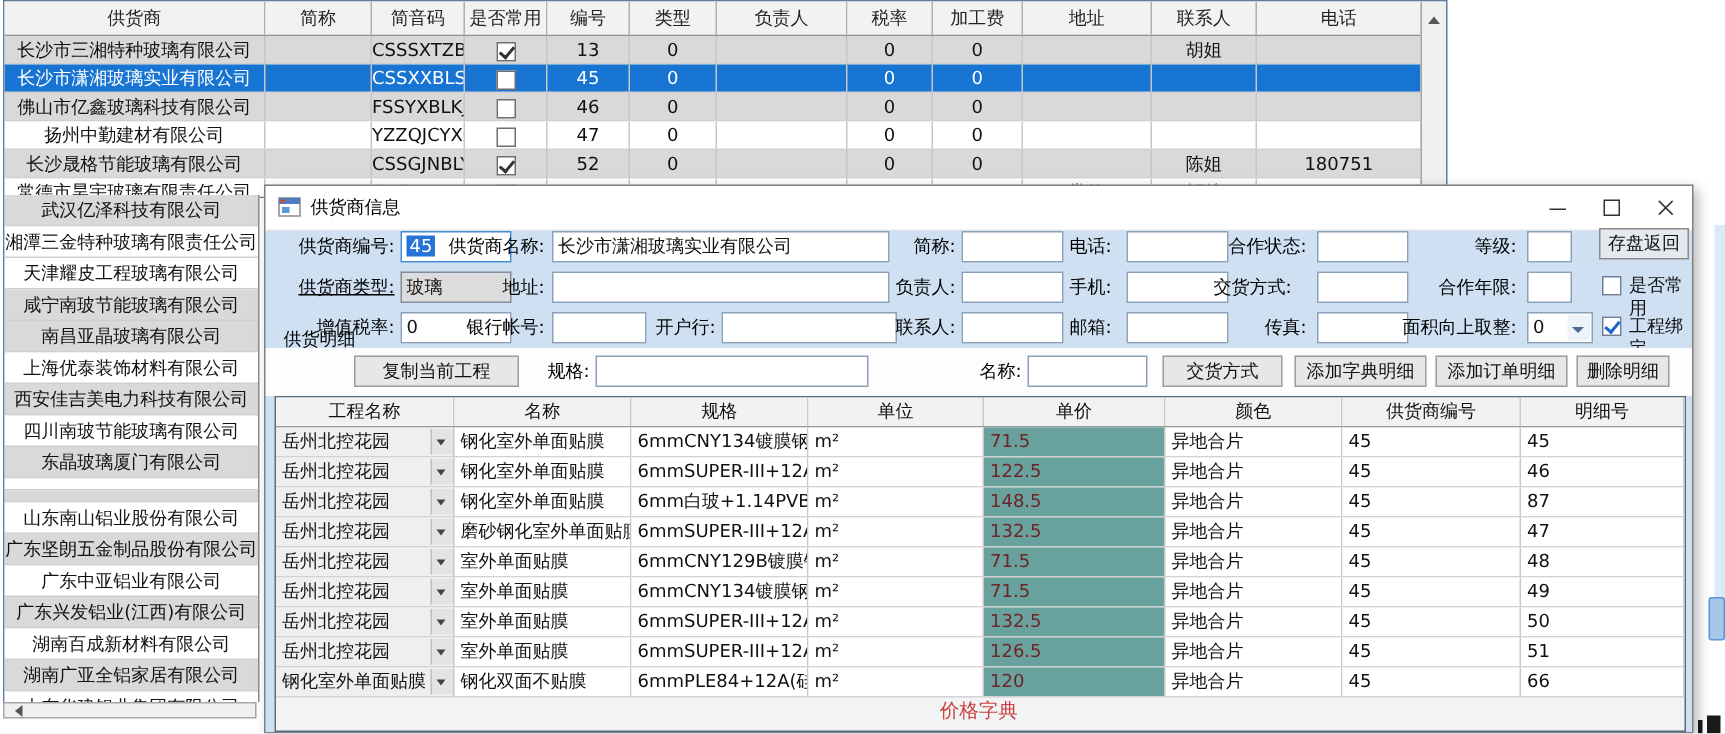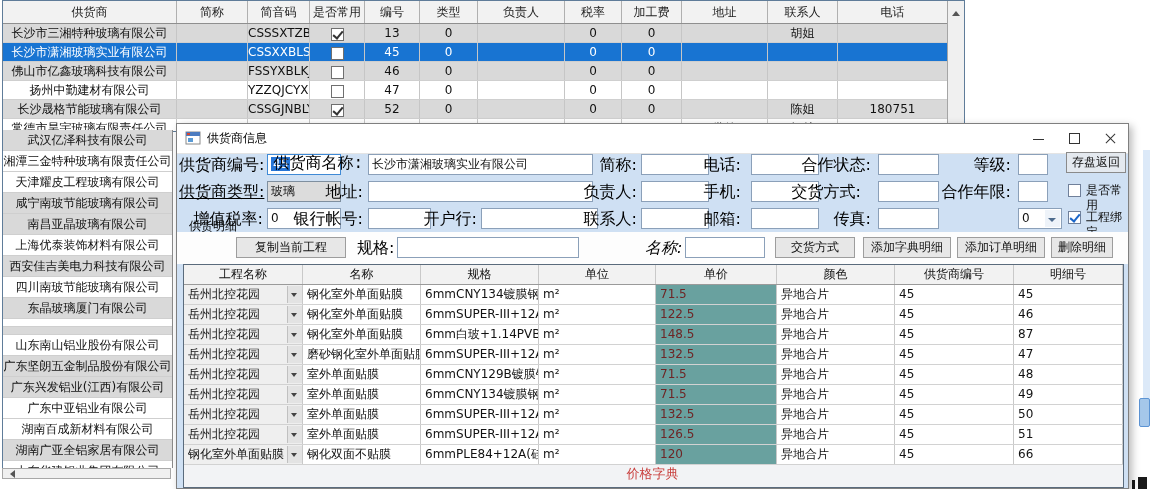--- a/index.html
+++ b/index.html
@@ -41,21 +41,21 @@
     border:1px solid #7f7f7f;box-sizing:border-box;box-shadow:3px 3px 8px rgba(0,0,0,.28);z-index:10;overflow:hidden;}
   .titlebar{position:absolute;left:0;top:0;right:0;height:29px;background:#ffffff;border-bottom:1px solid #e4e4e4;}
   .title-icon{position:absolute;left:8px;top:6px;width:16px;height:16px;}
   .title-text{position:absolute;left:30px;top:0;height:29px;line-height:29px;font-size:12px;color:#000;}
   .cap-btn{position:absolute;top:0;width:36px;height:29px;}
   .cap-min span{position:absolute;left:13px;top:15px;width:11px;height:1px;background:#333;}
   .cap-max span{position:absolute;left:13px;top:9px;width:9px;height:9px;border:1px solid #333;}
   .cap-close i{position:absolute;left:12px;top:14px;width:13px;height:1px;background:#333;}
   .cap-close i.a{transform:rotate(45deg);}  .cap-close i.b{transform:rotate(-45deg);}
 
-  .fl{position:absolute;height:21px;line-height:21px;text-align:right;font-size:16px;color:#000;white-space:nowrap;}
+  .fl{position:absolute;height:21px;line-height:21px;text-align:right;font-size:12px;color:#000;white-space:nowrap;}
   .tb{position:absolute;height:21px;line-height:19px;box-sizing:border-box;background:#fff;
     border:1px solid #8ba0b9;font-size:12px;padding:0 3px;overflow:hidden;white-space:nowrap;}
   .tb-ro{background:#dcdcdc;border-color:#7f8f9f;}
   .tb-focus{border-color:#3f8ad6;}
   .sel-text{background:#2675d6;color:#fff;padding:0 2px;}
   .combo-arrow{position:absolute;right:1px;top:1px;bottom:1px;width:15px;background:#eef3f9;}
   .combo-arrow b{position:absolute;left:3px;top:8px;width:0;height:0;border:4px solid transparent;border-top:4px solid #4d6b8d;}
   .btn{position:absolute;box-sizing:border-box;background:#e7e7e7;border:1px solid #9d9d9d;
     text-align:center;font-size:12px;line-height:19px;height:21px;cursor:default;}
   .btn-save{background:#e4e9ef;border-color:#8a8a8a;}
@@ -109,22 +109,22 @@
       <div class="ll-item row-gray" style="height: 21px; line-height: 20px;">咸宁南玻节能玻璃有限公司</div>
       <div class="ll-item row-gray" style="height: 21px; line-height: 20px;">南昌亚晶玻璃有限公司</div>
       <div class="ll-item row-white" style="height: 21px; line-height: 20px;">上海优泰装饰材料有限公司</div>
       <div class="ll-item row-gray" style="height: 21px; line-height: 20px;">西安佳吉美电力科技有限公司</div>
       <div class="ll-item row-white" style="height: 21px; line-height: 20px;">四川南玻节能玻璃有限公司</div>
       <div class="ll-item row-gray" style="height: 21px; line-height: 20px;">东晶玻璃厦门有限公司</div>
       <div class="ll-item row-white" style="height: 8px; line-height: 7px;"></div>
       <div class="ll-item row-gray" style="height: 8px; line-height: 7px;"></div>
       <div class="ll-item row-white" style="height: 21px; line-height: 20px;">山东南山铝业股份有限公司</div>
       <div class="ll-item row-gray" style="height: 21px; line-height: 20px;">广东坚朗五金制品股份有限公司</div>
+      <div class="ll-item row-white" style="height: 21px; line-height: 20px;">广东中亚铝业有限公司</div>
       <div class="ll-item row-gray" style="height: 21px; line-height: 20px;">广东兴发铝业(江西)有限公司</div>
-      <div class="ll-item row-white" style="height: 21px; line-height: 20px;">广东中亚铝业有限公司</div>
       <div class="ll-item row-white" style="height: 21px; line-height: 20px;">湖南百成新材料有限公司</div>
       <div class="ll-item row-gray" style="height: 21px; line-height: 20px;">湖南广亚全铝家居有限公司</div>
       <div class="ll-item row-white" style="height: 21px; line-height: 20px;">山东华建铝业集团有限公司</div>
     </div>
   <div class="left-hscroll">
     <span class="tri-left"></span>
   </div>
 
   <div class="bg-strip"></div>
   <div class="bg-thumb"></div>
@@ -151,21 +151,21 @@
           <span></span>
         </span>
       <span class="cap-btn cap-close" style="right:0;">
           <i class="a"></i>
           <i class="b"></i>
         </span>
     </div>
 
     <div class="fl" style="left:2px;top:30px;width:84px;">供货商编号:</div>
     <div class="tb tb-focus" style="left:90px;top:30px;width:74px;"><span class="sel-text">45</span></div>
-    <div class="fl" style="left:96px;top:30px;width:90px;font-family:Liberation Mono, monospace;">供货商名称:</div>
+    <div class="fl" style="left:96px;top:30px;width:90px;">供货商名称:</div>
     <div class="tb" style="left:191px;top:30px;width:225px;">长沙市潇湘玻璃实业有限公司</div>
     <div class="fl" style="left:400px;top:30px;width:60px;">简称:</div>
     <div class="tb" style="left:464px;top:30px;width:68px;"></div>
     <div class="fl" style="left:504px;top:30px;width:60px;">电话:</div>
     <div class="tb" style="left:574px;top:30px;width:68px;"></div>
     <div class="fl" style="left:614px;top:30px;width:80px;">合作状态:</div>
     <div class="tb" style="left:701px;top:30px;width:61px;"></div>
     <div class="fl" style="left:754px;top:30px;width:80px;">等级:</div>
     <div class="tb" style="left:841px;top:30px;width:30px;"></div>
     <div class="btn btn-save" style="left:889px;top:28px;width:60px;">存盘返回</div>
@@ -190,34 +190,35 @@
     <div class="fl" style="left:96px;top:84px;width:90px;">银行帐号:</div>
     <div class="tb" style="left:191px;top:84px;width:63px;"></div>
     <div class="fl" style="left:230px;top:84px;width:70px;">开户行:</div>
     <div class="tb" style="left:304px;top:84px;width:117px;"></div>
     <div class="fl" style="left:400px;top:84px;width:60px;">联系人:</div>
     <div class="tb" style="left:464px;top:84px;width:68px;"></div>
     <div class="fl" style="left:504px;top:84px;width:60px;">邮箱:</div>
     <div class="tb" style="left:574px;top:84px;width:68px;"></div>
     <div class="fl" style="left:614px;top:84px;width:80px;">传真:</div>
     <div class="tb" style="left:701px;top:84px;width:61px;"></div>
+    <div class="fl" style="left:714px;top:84px;width:120px;">面积向上取整:</div>
     <div class="tb" style="left:841px;top:84px;width:44px;padding-right:17px;"><span>0</span><span class="combo-arrow">
           <b></b>
         </span></div>
     <span class="cb" style="left:891px;top:87px;">
         <span class="mark"></span>
       </span>
     <span class="cb-label" style="left:909px;top:86px;">工程绑定</span>
 
     <div class="section-label">供货明细</div>
     <div class="toolbar-strip">
       <div class="btn" style="left:59px;top:5px;width:110px;">复制当前工程</div>
       <div class="fl" style="left:180px;top:5px;width:36px;">规格:</div>
       <div class="tb" style="left:220px;top:5px;width:182px;"></div>
-      <div class="fl" style="left:468px;top:5px;width:36px;font-style:italic;">名称:</div>
+      <div class="fl" style="left:468px;top:5px;width:36px;">名称:</div>
       <div class="tb" style="left:508px;top:5px;width:80px;"></div>
       <div class="btn" style="left:598px;top:5px;width:80px;">交货方式</div>
       <div class="btn" style="left:686px;top:5px;width:88px;">添加字典明细</div>
       <div class="btn" style="left:780px;top:5px;width:88px;">添加订单明细</div>
       <div class="btn" style="left:874px;top:5px;width:62px;">删除明细</div>
     </div>
 
     <div class="grid">
       <div class="g-row g-head" id="dg-header"><div class="g-cell" style="width: 119px;">工程名称</div><div class="g-cell" style="width: 118px;">名称</div><div class="g-cell" style="width: 118px;">规格</div><div class="g-cell" style="width: 117px;">单位</div><div class="g-cell" style="width: 121px;">单价</div><div class="g-cell" style="width: 118px;">颜色</div><div class="g-cell" style="width: 119px;">供货商编号</div><div class="g-cell" style="width: 109px;">明细号</div></div>
       <div class="g-body" id="dg-body">

